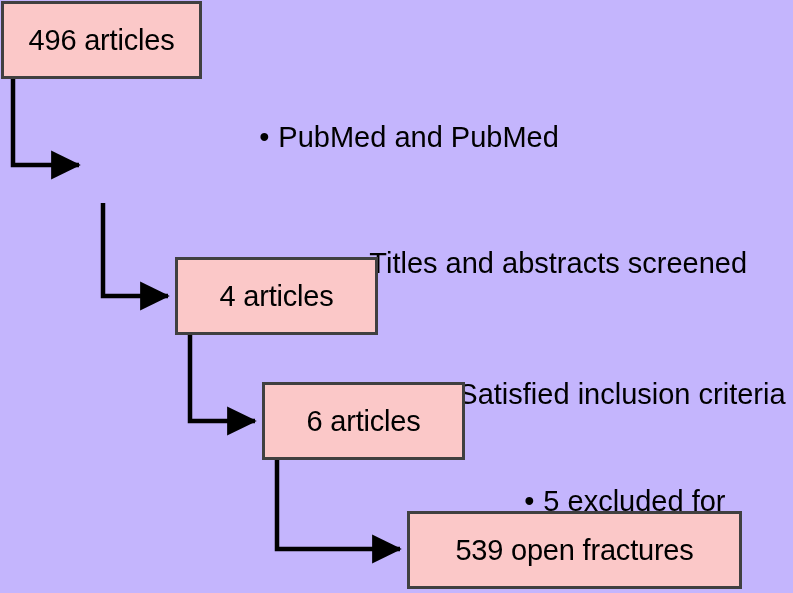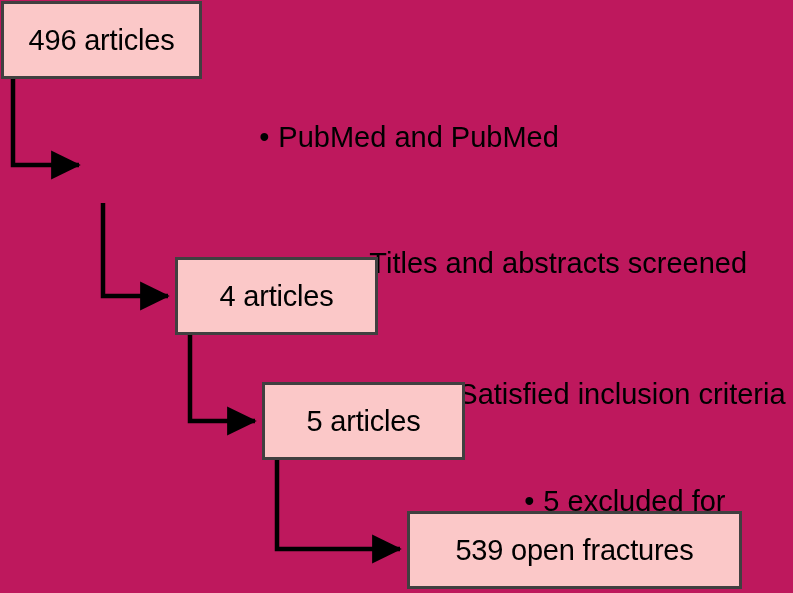--- a/index.html
+++ b/index.html
@@ -8,21 +8,21 @@
     background: #ffffff;
   }
   body {
     font-family: "Liberation Sans", sans-serif;
     -webkit-font-smoothing: antialiased;
   }
   #canvas {
     position: relative;
     width: 793px;
     height: 593px;
-    background: #be185d;
+    background: #c4b5fd;
     overflow: hidden;
   }
   #arrow-layer {
     position: absolute;
     left: 0;
     top: 0;
     width: 793px;
     height: 593px;
     pointer-events: none;
   }
@@ -101,21 +101,21 @@
     <span class="node-label">4 articles</span>
   </div>
 
   <div class="annotation" style="left:391px; top:281px;">
     <span class="bullet-row">
       <span class="bullet-glyph">•</span><span>Satisfied inclusion criteria</span>
     </span>
   </div>
 
   <div class="node-box" style="left:262px; top:382px; width:203px; height:78px;">
-    <span class="node-label">5 articles</span>
+    <span class="node-label">6 articles</span>
   </div>
 
   <div class="annotation" style="left:476px; top:388px;">
     <span class="bullet-row">
       <span class="bullet-glyph">•</span><span>5 excluded for</span>
     </span>
     
   </div>
 
   <div class="node-box" style="left:407px; top:511px; width:335px; height:78px;">

